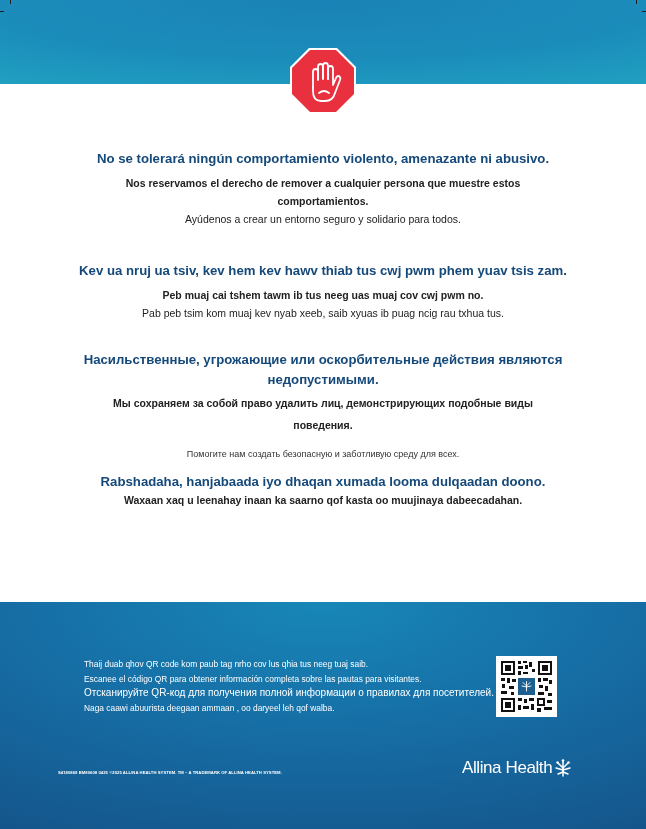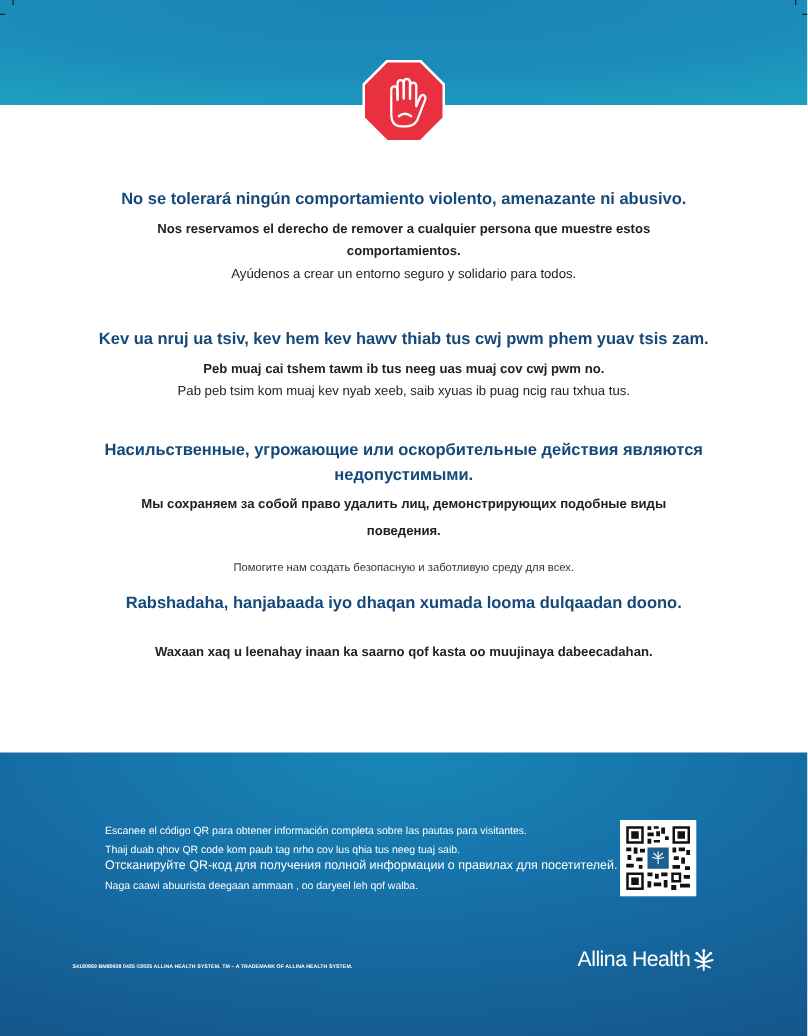--- a/index.html
+++ b/index.html
@@ -35,21 +35,21 @@
     margin: 12px; color: #333; font-size: 9px; line-height: 16px;
   }
   .s1 { position: absolute; top: 0; left: 0; width: 566px; }
   .s1 h2 { margin-bottom: 6px; }
   .s2 { position: absolute; top: 112px; left: 0; width: 566px; }
   .s2 h2 { margin-bottom: 6px; }
   .s3 { position: absolute; top: 200px; left: 0; width: 566px; }
   .s3 h2 { line-height: 20px; }
   .s3 .line-bold { margin-top: 4px; }
   .s4 { position: absolute; top: 323px; left: 0; width: 566px; }
-  .s4 h2 { margin-bottom: 22px; text-align: center; }
+  .s4 h2 { margin-bottom: 0; text-align: center; }
 
   .footer {
     position: absolute; left: 0; top: 602px; width: 646px; height: 227px;
     background: radial-gradient(ellipse 100% 120% at 50% 0%, #1887b8 0%, #166fa6 45%, #14548a 100%);
   }
   .footer-text {
     position: absolute; left: 84px; top: 55px; width: 400px;
     color: #ffffff; font-size: 8.4px; line-height: 14.6px;
   }
   .footer-text p { margin: 0; white-space: nowrap; }
@@ -113,22 +113,22 @@
   </div>
 
   <div class="section s4">
     <h2>Rabshadaha, hanjabaada iyo dhaqan xumada looma dulqaadan doono.</h2>
     <p class="line-bold">Waxaan xaq u leenahay inaan ka saarno qof kasta oo muujinaya dabeecadahan.</p>
   </div>
 </div>
 
 <div class="footer">
   <div class="footer-text">
+    <p>Thaij duab qhov QR code kom paub tag nrho cov lus qhia tus neeg tuaj saib.</p>
     <p>Escanee el código QR para obtener información completa sobre las pautas para visitantes.</p>
-    <p>Thaij duab qhov QR code kom paub tag nrho cov lus qhia tus neeg tuaj saib.</p>
     <p style="font-size:10px;">Отсканируйте QR-код для получения полной информации о правилах для посетителей.</p>
     <p>Naga caawi abuurista deegaan ammaan , oo daryeel leh qof walba.</p>
   </div>
 
   <svg class="qr" viewBox="0 0 61 61">
     <rect x="0" y="0" width="61" height="61" fill="#fff"></rect>
     <g fill="#111">
       <rect x="5" y="5" width="14" height="14"></rect>
         <rect x="7" y="7" width="10" height="10" fill="#fff"></rect>
         <rect x="9" y="9" width="6" height="6"></rect>

